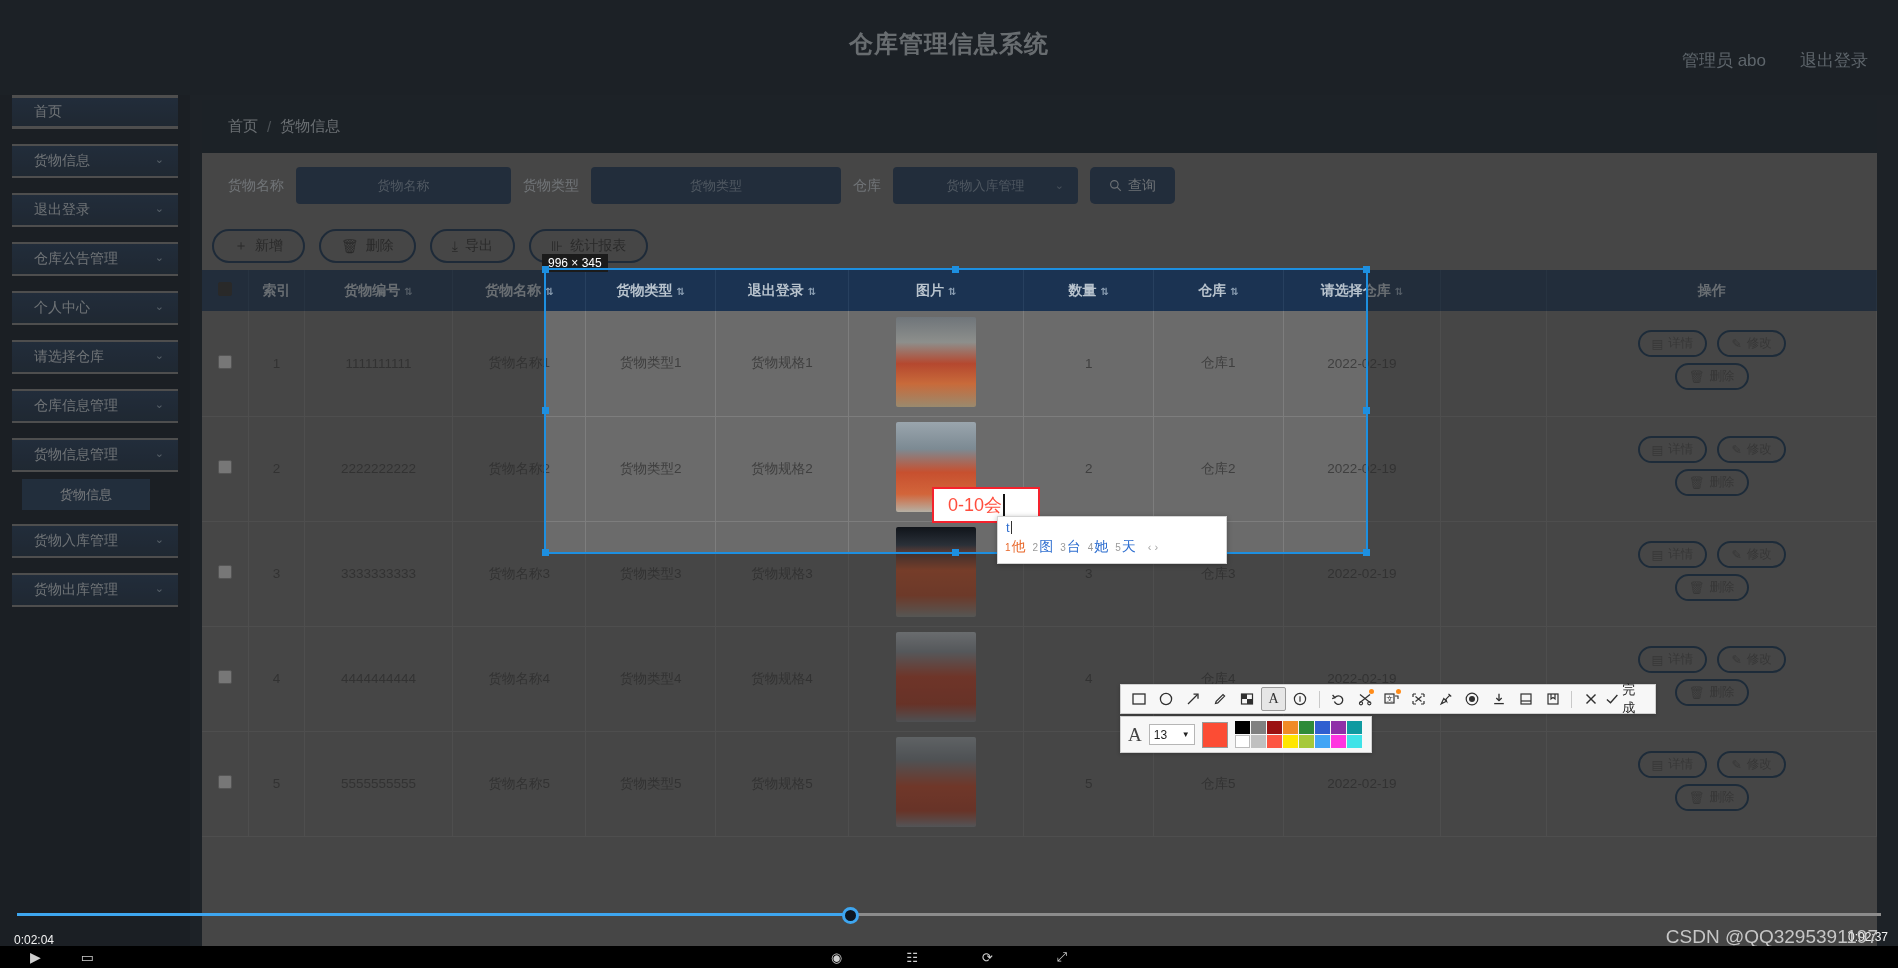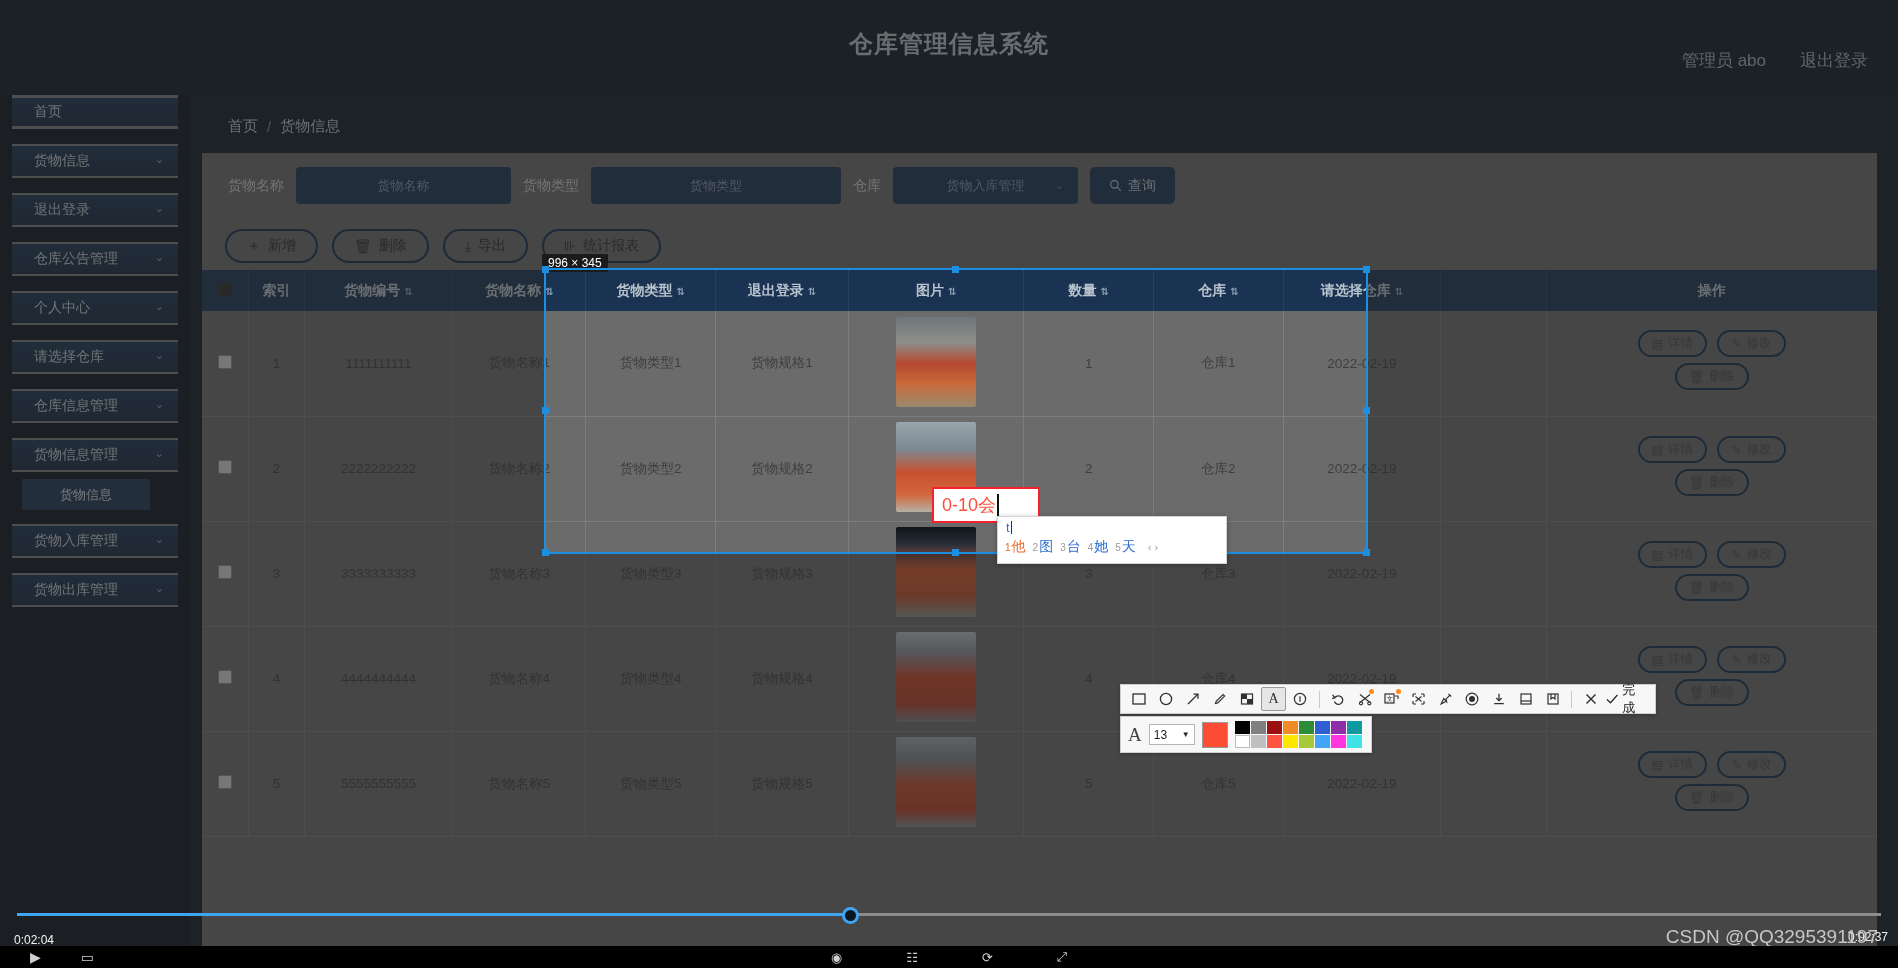--- a/index.html
+++ b/index.html
@@ -122,21 +122,21 @@
     background: #1b3352; border-radius: 5px;
     display: flex; align-items: center; justify-content: center; gap: 6px;
     color: #c0cad3; font-size: 14px; cursor: pointer;
   }
 
   
   #toolbar {
     position: absolute; left: 0; top: 118px;
     width: 1675px; height: 56px;
     display: flex; align-items: center;
-    padding-left: 23px; gap: 14px;
+    padding-left: 10px; gap: 14px;
   }
   .tbtn {
     height: 34px; padding: 0 20px;
     border: 2px solid #122e4d; border-radius: 18px;
     display: flex; align-items: center; justify-content: center; gap: 7px;
     color: #2c2c2c; font-size: 14px; cursor: pointer;
     background: transparent;
     font-family: inherit;
   }
 
@@ -209,21 +209,21 @@
     font-family: "Liberation Sans", sans-serif;
   }
 
   
   #annotbox {
     position: absolute; left: 932px; top: 487px;
     width: 108px; height: 36px;
     border: 2px solid #f5222d;
     background: #ffffff;
     display: flex; align-items: center;
-    padding-left: 8px;
+    padding-left: 14px;
   }
   #annottext {
     color: #ff4d3d; font-size: 18px;
     font-family: "Liberation Sans", sans-serif;
     white-space: nowrap;
   }
   #annotcaret {
     width: 2px; height: 22px; background: #111; margin-left: 1px;
   }
 

